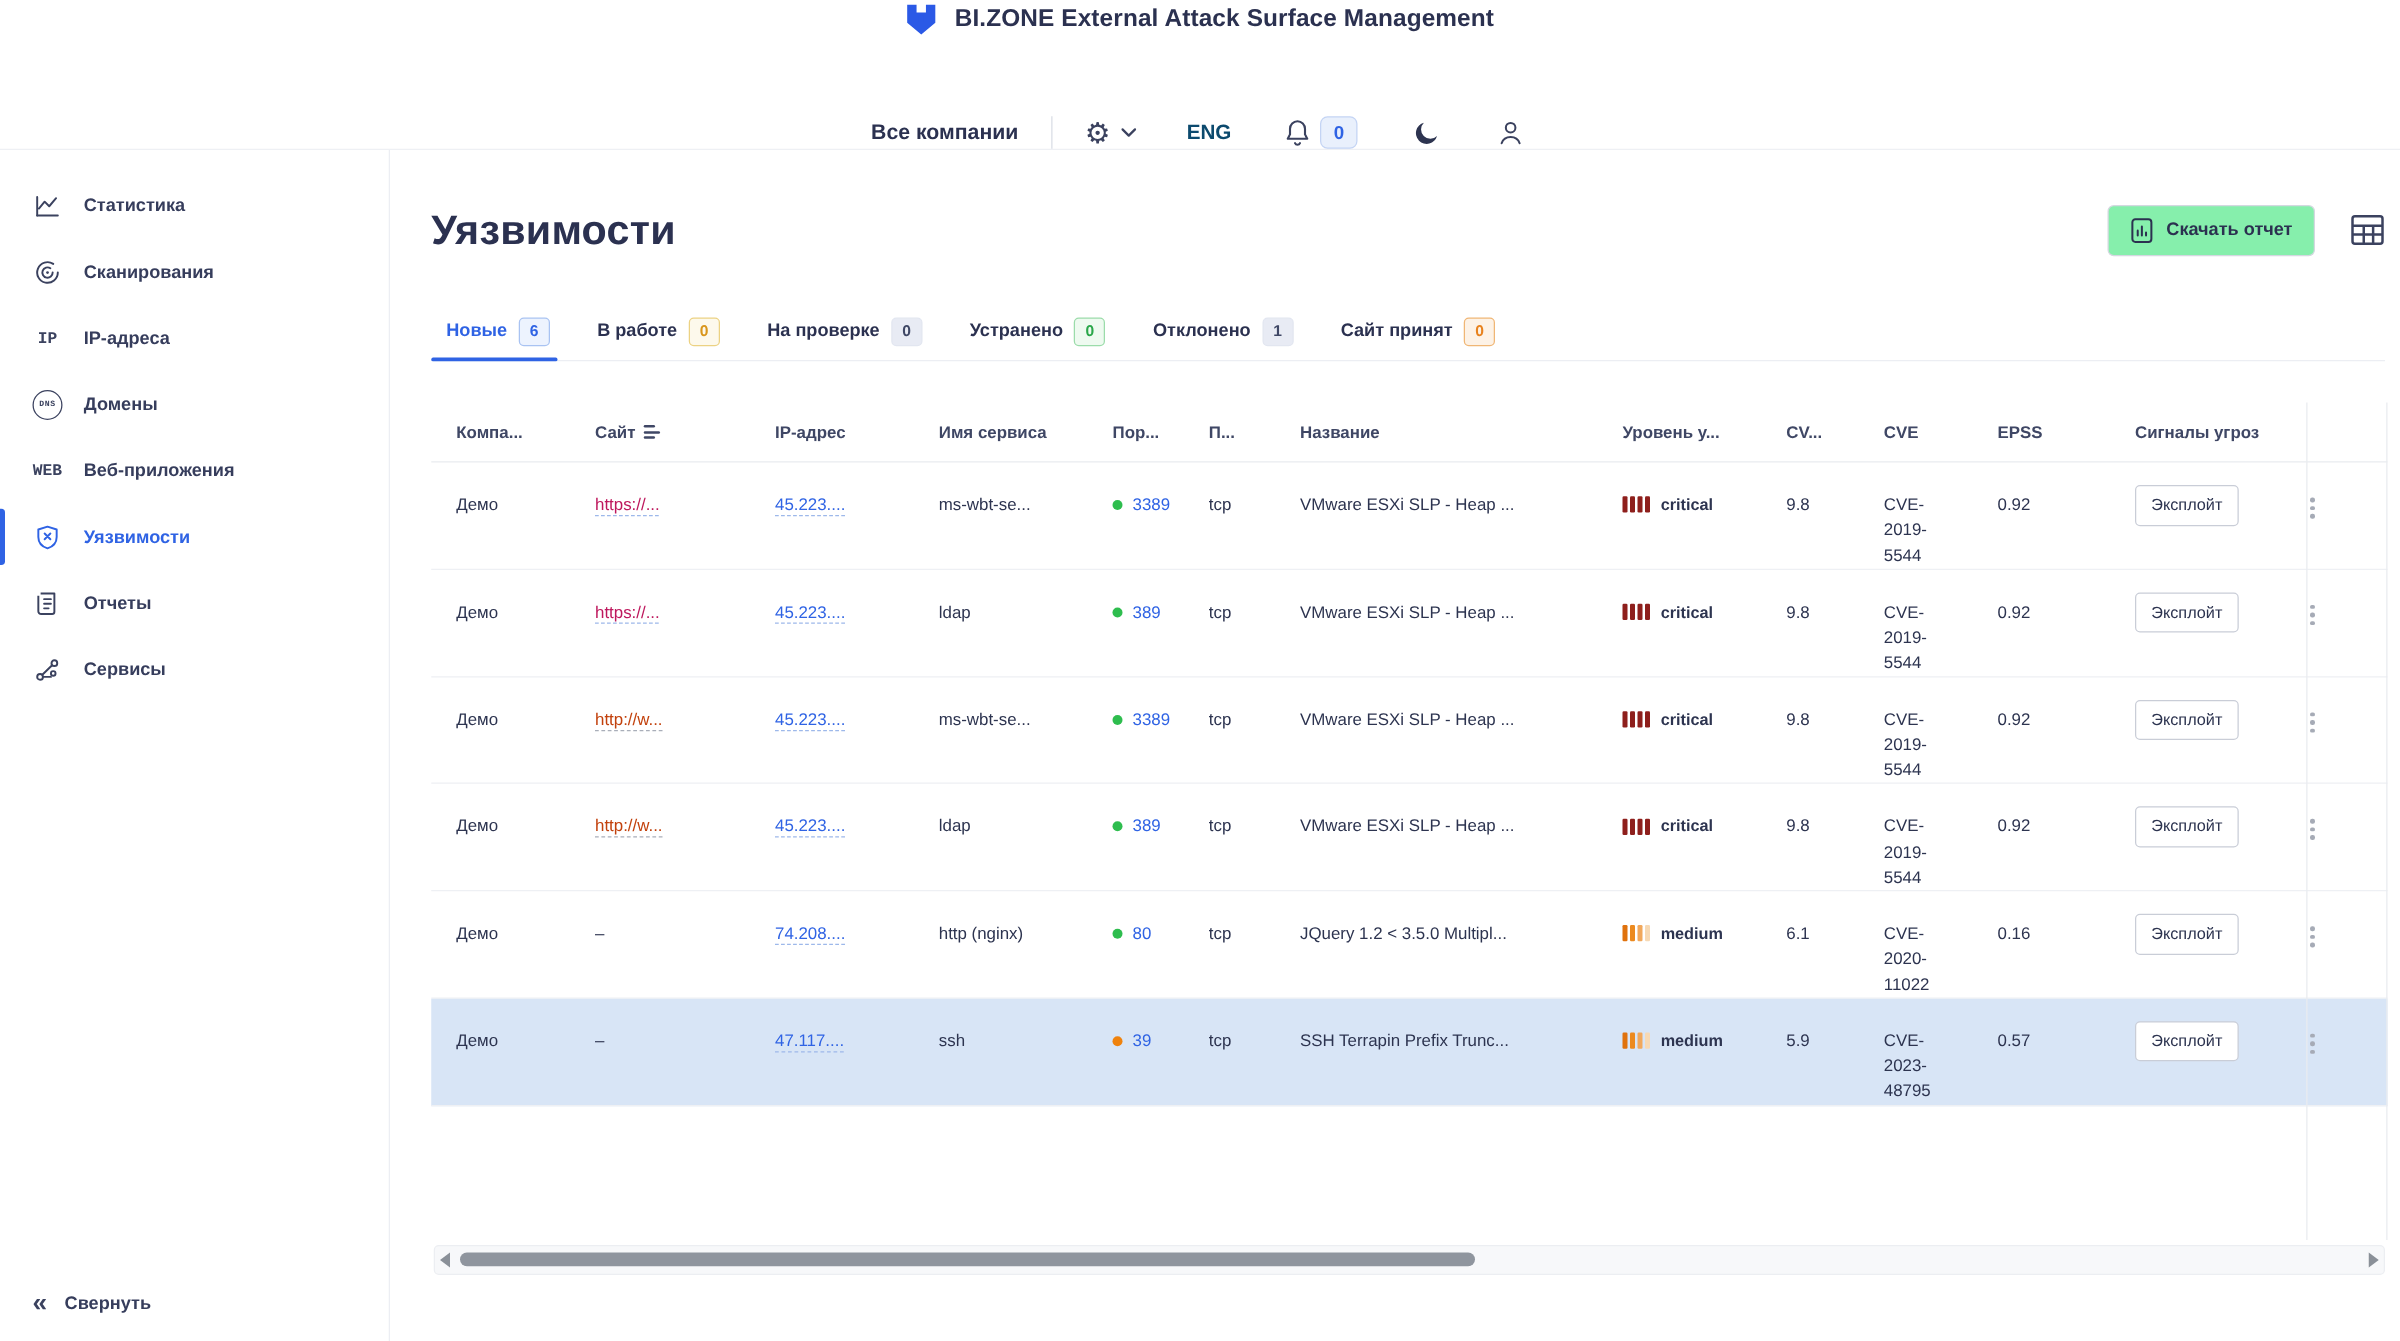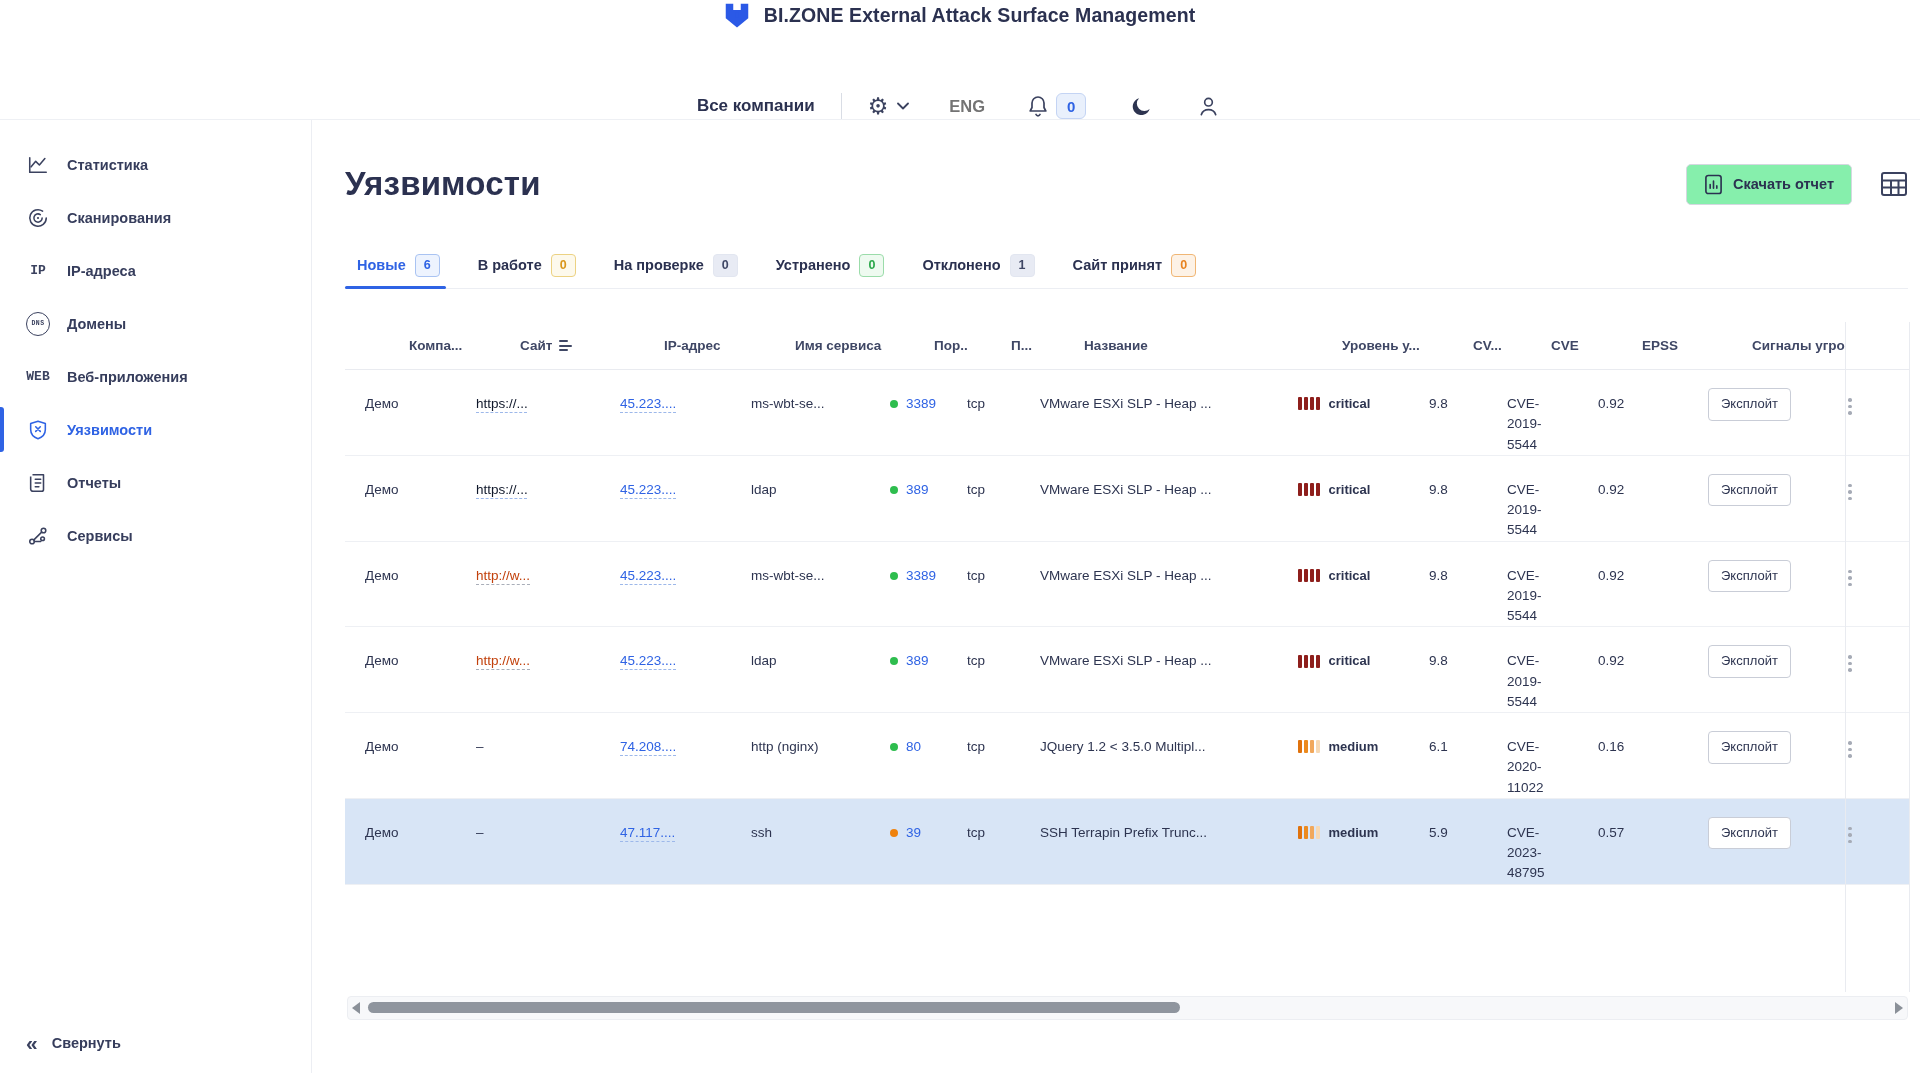--- a/index.html
+++ b/index.html
@@ -10,21 +10,21 @@
   .topbar { position:absolute; left:0; top:0; width:1920px; height:120px;
     display:flex; align-items:center; justify-content:space-between;
     padding:0 28px 0 25px; background:#fff; border-bottom:1px solid #eef0f4;flex-direction:column; }
   .brand { display:flex; align-items:center; gap:12px; }
   .brand-title { font-size:19.5px; font-weight:700; color:#2b3150; letter-spacing:.1px; }
   .top-right { display:flex; align-items:center; }
   .company { font-size:17px; font-weight:700; color:#2b3150; cursor:pointer; }
   .top-sep { width:1px; height:26px; background:#d9dde5; margin:0 26px; }
   .gear-btn { display:flex; align-items:center; gap:9px; cursor:pointer; }
   .gear-glyph { font-size:23px; color:#3b425f; line-height:1; }
-  .lang { font-size:16.5px; font-weight:700; color:#737373; margin:0 42px 0 40px; cursor:pointer; }
+  .lang { font-size:16.5px; font-weight:700; color:#0c4a6e; margin:0 42px 0 40px; cursor:pointer; }
   .bell-wrap { display:flex; align-items:center; gap:7px; cursor:pointer; }
   .notif-badge { min-width:30px; height:26px; padding:0 7px; border-radius:6px;
     background:#e9f0fc; border:1px solid #c4d4f4; color:#2f63e4; font-weight:700;
     font-size:15px; display:flex; align-items:center; justify-content:center; }
   .moon-wrap { margin:0 44px; cursor:pointer; display:flex; }
   .user-wrap { cursor:pointer; display:flex; }
 
   
   .sidebar { position:absolute; left:0; top:120px; bottom:0; width:312px;
     background:#fff; border-right:1px solid #eceef3; }
@@ -79,30 +79,30 @@
 
   
   .table-card { position:absolute; top:202px; left:33px; width:1565px; height:700px; }
   .sep-line  { position:absolute; left:1500px; top:0; bottom:30px; width:1px; background:#e9ebf0; }
   .edge-line { position:absolute; left:1564px; top:0; bottom:30px; width:1px; background:#e9ebf0; }
   .thead, .trow { display:grid; padding-left:20px;
     grid-template-columns:111px 144px 131px 139px 77px 73px 258px 131px 78px 91px 110px 137px 54px; }
   .thead { height:48px; align-items:center; border-bottom:1px solid #e9ebf0;
     font-size:13.5px; font-weight:600; color:#3f4765; }
   .th { display:flex; align-items:center; gap:7px; white-space:nowrap; overflow:hidden;
-    cursor:pointer; padding-right:10px;margin-left:44px; }
+    cursor:pointer; padding-right:10px; }
   .sort-icon { display:flex; flex-direction:column; gap:2.5px; }
   .sort-icon i { display:block; height:2px; background:#3f4765; border-radius:1px; }
   .sort-icon i:nth-child(1){ width:9px; } .sort-icon i:nth-child(2){ width:13px; }
   .sort-icon i:nth-child(3){ width:9px; }
   .trow { min-height:81px; border-bottom:1px solid #eef0f4; align-items:start;
     font-size:13.5px; color:#2d3450; cursor:pointer; }
   .trow > div { padding-top:24px; padding-right:10px; line-height:1.5; }
   .trow--highlight { background:#d8e5f6; }
-  .site-link { color:#0f172a; text-decoration:underline dashed #9db8ea; text-underline-offset:4px; text-decoration-thickness:1px; }
+  .site-link { color:#be185d; text-decoration:underline dashed #9db8ea; text-underline-offset:4px; text-decoration-thickness:1px; }
   .site-plain { color:#c2410c; text-decoration:underline dashed #a9aeb9; text-underline-offset:4px; text-decoration-thickness:1px; }
   .ip-link { color:#2f63e4; text-decoration:underline dashed #9db8ea; text-underline-offset:4px; text-decoration-thickness:1px; }
   .port-cell { display:flex; align-items:baseline; gap:8px; }
   .dot { width:8px; height:8px; border-radius:50%; flex:0 0 8px; align-self:center; }
   .dot--green { background:#2ebd4e; } .dot--orange { background:#ef820d; }
   .port-num { color:#2f63e4; font-weight:500; }
   .sev-cell { display:flex; align-items:center; gap:9px; }
   .bars { display:flex; gap:2.5px; align-items:center; }
   .bars i { width:3.5px; height:13px; border-radius:1px; display:block; }
   .sev--critical .bars i { background:#8e1f1c; }

